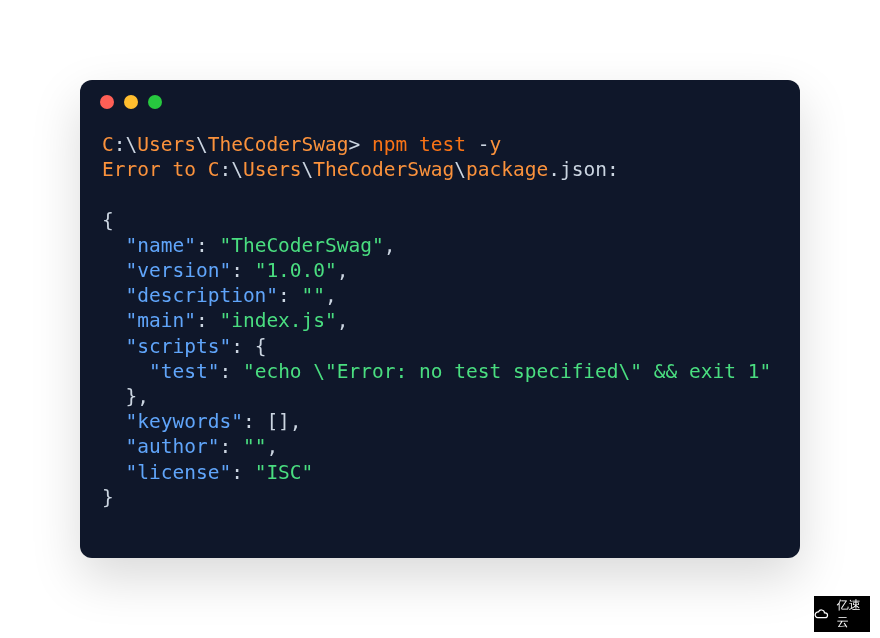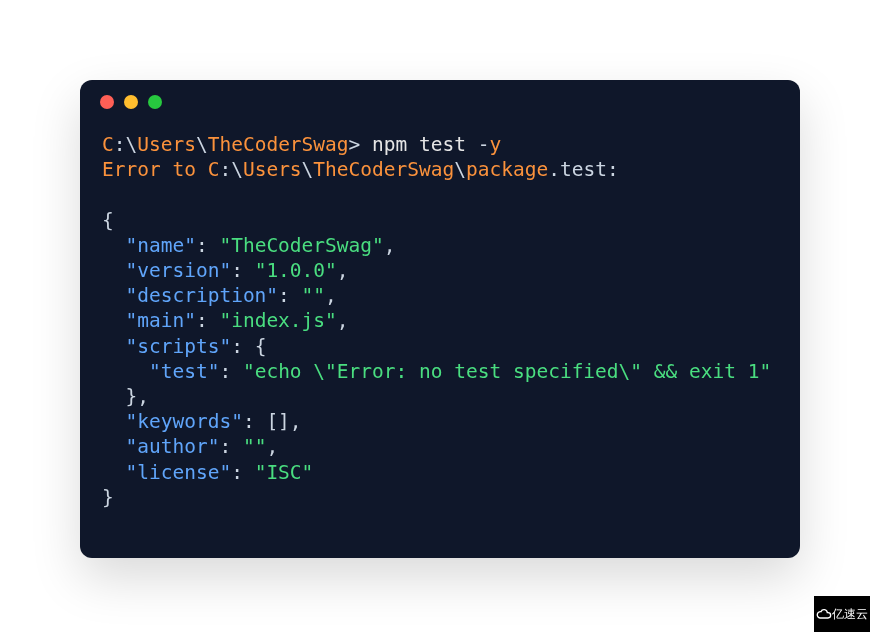--- a/index.html
+++ b/index.html
@@ -40,51 +40,51 @@
     .code-area {
       padding: 8px 22px 22px 22px;
       font-size: 19.5px;
       line-height: 25.2px;
       white-space: pre;
       color: #cbd5e1;
       letter-spacing: 0;
     }
     .c-orange { color: #fb923c; }
     .c-white  { color: #cbd5e1; }
-    .c-blue   { color: #e5e5e5; }
+    .c-blue   { color: #f97316; }
     .c-key    { color: #60a5fa; }
     .c-str    { color: #4ade80; }
 
     .watermark {
       position: absolute;
       right: 10px;
       bottom: 6px;
       width: 56px;
       height: 36px;
       background: #000;
       color: #fff;
       font-size: 12px;
       display: flex;
       align-items: center;
       justify-content: center;
-      gap: 0;
+      gap: 8px;
     }
     .watermark svg { width: 16px; height: 16px; }
   </style>
 </head>
 <body>
 
 <div class="terminal-window">
   <div class="titlebar">
     <div class="dot dot-red"></div>
     <div class="dot dot-yellow"></div>
     <div class="dot dot-green"></div>
   </div>
   <div class="code-area"><span class="c-orange">C</span><span class="c-white">:\</span><span class="c-orange">Users</span><span class="c-white">\</span><span class="c-orange">TheCoderSwag</span><span class="c-white">&gt; </span><span class="c-blue">npm</span><span> </span><span class="c-blue">test</span><span class="c-white"> -</span><span class="c-orange">y</span>
-<span class="c-orange">Error to </span><span class="c-orange">C</span><span class="c-white">:\</span><span class="c-orange">Users</span><span class="c-white">\</span><span class="c-orange">TheCoderSwag</span><span class="c-white">\</span><span class="c-orange">package</span><span class="c-white">.test:</span>
+<span class="c-orange">Error to </span><span class="c-orange">C</span><span class="c-white">:\</span><span class="c-orange">Users</span><span class="c-white">\</span><span class="c-orange">TheCoderSwag</span><span class="c-white">\</span><span class="c-orange">package</span><span class="c-white">.json:</span>
 
 <span class="c-white">{</span>
 <span>  </span><span class="c-key">"name"</span><span class="c-white">: </span><span class="c-str">"TheCoderSwag"</span><span class="c-white">,</span>
 <span>  </span><span class="c-key">"version"</span><span class="c-white">: </span><span class="c-str">"1.0.0"</span><span class="c-white">,</span>
 <span>  </span><span class="c-key">"description"</span><span class="c-white">: </span><span class="c-str">""</span><span class="c-white">,</span>
 <span>  </span><span class="c-key">"main"</span><span class="c-white">: </span><span class="c-str">"index.js"</span><span class="c-white">,</span>
 <span>  </span><span class="c-key">"scripts"</span><span class="c-white">: </span><span class="c-white">{</span>
 <span>    </span><span class="c-key">"test"</span><span class="c-white">: </span><span class="c-str">"echo \"Error: no test specified\" &amp;&amp; exit 1"</span>
 <span>  </span><span class="c-white">}</span><span class="c-white">,</span>
 <span>  </span><span class="c-key">"keywords"</span><span class="c-white">: </span><span class="c-white">[]</span><span class="c-white">,</span>

